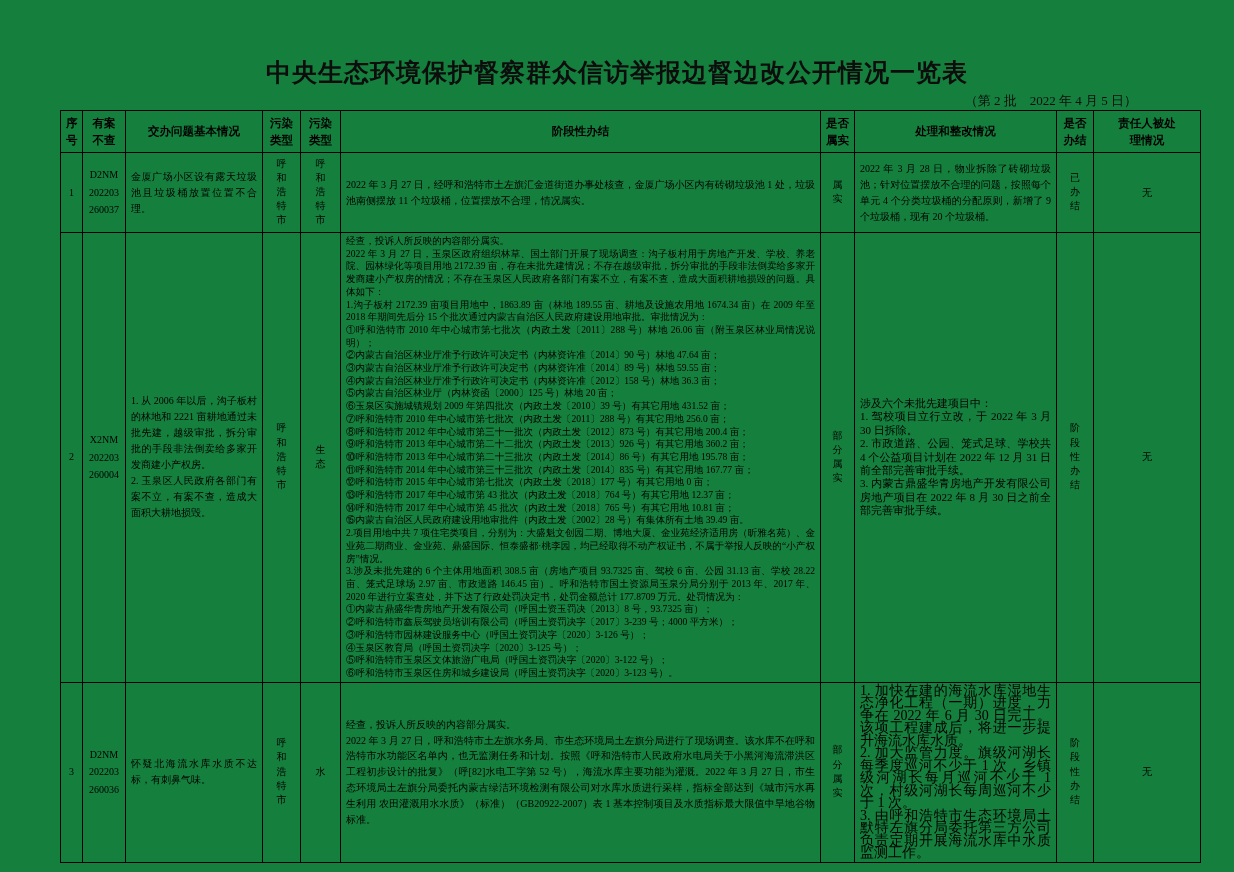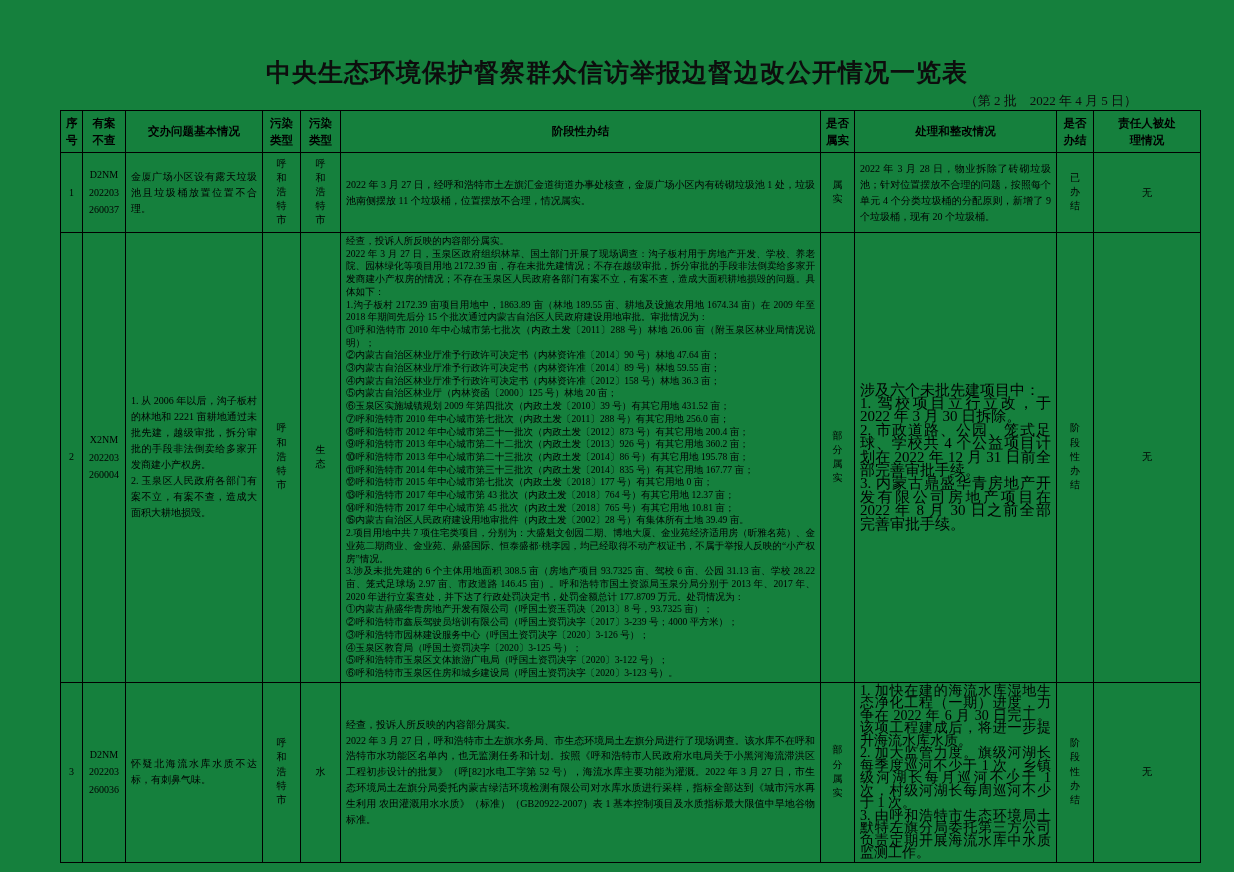--- a/index.html
+++ b/index.html
@@ -72,21 +72,21 @@
     text-align:center;
     word-break:break-all;
     line-height:1.75;
     padding:2px 3px;
   }
   tr.r1{height:80px;}
   tr.r2{height:448px;}
   tr.r3{height:128px;}
   tr.hr{height:42px;}
   td.dense{line-height:12.7px;font-size:9.6px;}
-  td.mid13{line-height:13.4px;font-size:15px;}
+  td.mid13{line-height:13.4px;font-size:11px;}
   td.mid12{line-height:12.5px;font-size:14px;}
 </style>
 </head>
 <body>
 
 <div class="page">
 
   <div class="page-title">中央生态环境保护督察群众信访举报边督边改公开情况一览表</div>
   <div class="page-subtitle">（第 2 批    2022 年 4 月 5 日）</div>
 

